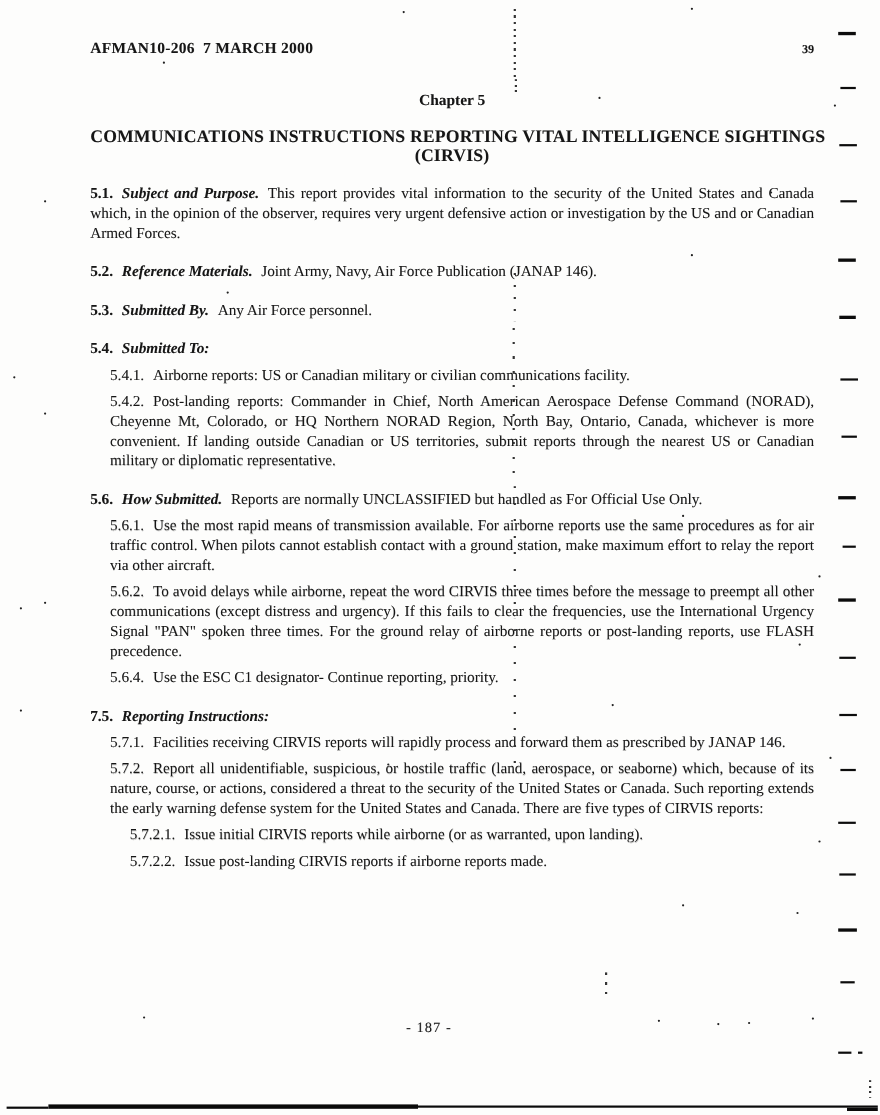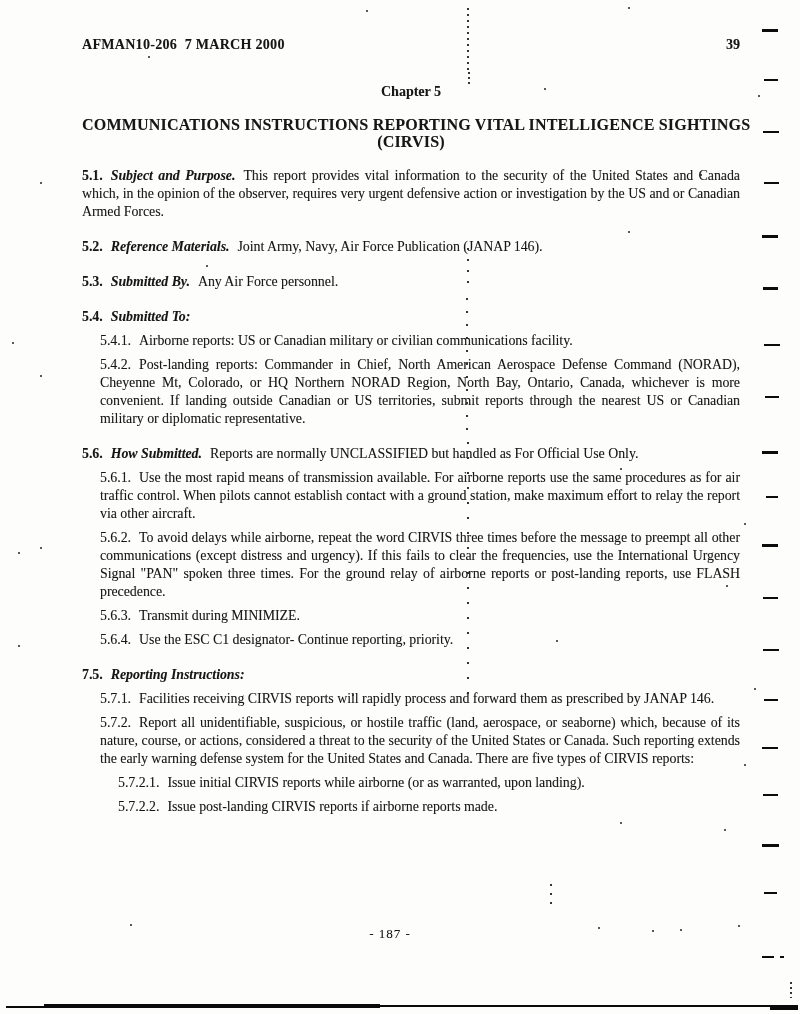--- a/index.html
+++ b/index.html
@@ -6,21 +6,21 @@
   .page {
     position:relative; width:800px; height:1014px; margin:0 auto;
     background:#fdfdfc; overflow:hidden;
     font-family:"Liberation Serif","DejaVu Serif",serif;
     color:#161616;
     text-shadow:0.3px 0.3px 0 rgba(20,20,20,0.28);
   }
   .content { padding:0 60px 0 82px; }
   .header { display:flex; justify-content:space-between; align-items:center; padding-top:37px; font-weight:bold; font-size:14px; line-height:16px; }
   .header-left { white-space:pre; letter-spacing:0.3px; }
-  .header-right { font-size:14px; }
+  .header-right { font-size:11px; }
   .chapter { margin-top:32px; text-align:center; font-weight:bold; font-size:14px; line-height:14px; }
   .doc-title { margin-top:17px; text-align:center; font-weight:bold; font-size:16px; line-height:17px; letter-spacing:0.2px; }
   .doc-title .t1 { white-space:nowrap; }
   .sections { margin-top:6px; font-size:13.8px; line-height:18px; text-align:justify; }
   .sec { margin:0; }
   .lv0 { margin-top:17px; }
   .lv1 { margin-top:6px; margin-left:18px; }
   .lv2 { margin-top:6px; margin-left:36px; }
   .b { font-weight:bold; }
   .num { margin-right:8px; }
@@ -48,21 +48,20 @@
     <div class="sections">
         <div class="sec lv0"><span class="num b">5.1.</span><span class="b head">Subject and Purpose.</span><span>This report provides vital information to the security of the United States and Canada which, in the opinion of the observer, requires very urgent defensive action or investigation by the US and or Canadian Armed Forces.</span></div>
         <div class="sec lv0"><span class="num b">5.2.</span><span class="b head">Reference Materials.</span><span>Joint Army, Navy, Air Force Publication (JANAP 146).</span></div>
         <div class="sec lv0"><span class="num b">5.3.</span><span class="b head">Submitted By.</span><span>Any Air Force personnel.</span></div>
         <div class="sec lv0"><span class="num b">5.4.</span><span class="b head">Submitted To:</span></div>
         <div class="sec lv1"><span class="num">5.4.1.</span><span>Airborne reports: US or Canadian military or civilian communications facility.</span></div>
         <div class="sec lv1"><span class="num">5.4.2.</span><span>Post-landing reports: Commander in Chief, North American Aerospace Defense Command (NORAD), Cheyenne Mt, Colorado, or HQ Northern NORAD Region, North Bay, Ontario, Canada, whichever is more convenient. If landing outside Canadian or US territories, submit reports through the nearest US or Canadian military or diplomatic representative.</span></div>
         <div class="sec lv0"><span class="num b">5.6.</span><span class="b head">How Submitted.</span><span>Reports are normally UNCLASSIFIED but handled as For Official Use Only.</span></div>
         <div class="sec lv1"><span class="num">5.6.1.</span><span>Use the most rapid means of transmission available.  For airborne reports use the same procedures as for air traffic control.  When pilots cannot establish contact with a ground station, make maximum effort to relay the report via other aircraft.</span></div>
         <div class="sec lv1"><span class="num">5.6.2.</span><span>To avoid delays while airborne, repeat the word CIRVIS three times before the message to preempt all other communications (except distress and urgency).  If this fails to clear the frequencies, use the International Urgency Signal "PAN" spoken three times.  For the ground relay of airborne reports or post-landing reports, use FLASH precedence.</span></div>
-        <div class="sec lv1"><span class="num">5.6.3.</span><span>Transmit during MINIMIZE.</span></div>
         <div class="sec lv1"><span class="num">5.6.4.</span><span>Use the ESC C1 designator- Continue reporting, priority.</span></div>
         <div class="sec lv0"><span class="num b">7.5.</span><span class="b head">Reporting Instructions:</span></div>
         <div class="sec lv1"><span class="num">5.7.1.</span><span>Facilities receiving CIRVIS reports will rapidly process and forward them as prescribed by JANAP 146.</span></div>
         <div class="sec lv1"><span class="num">5.7.2.</span><span>Report all unidentifiable, suspicious, or hostile traffic (land, aerospace, or seaborne) which, because of its nature, course, or actions, considered a threat to the security of the United States or Canada.  Such reporting extends the early warning defense system for the United States and Canada.  There are five types of CIRVIS reports:</span></div>
         <div class="sec lv2"><span class="num">5.7.2.1.</span><span>Issue initial CIRVIS reports while airborne (or as warranted, upon landing).</span></div>
         <div class="sec lv2"><span class="num">5.7.2.2.</span><span>Issue post-landing CIRVIS reports if airborne reports made.</span></div>
       </div>
   </div>
   <div class="footer">-  187  -</div>
   <div>

